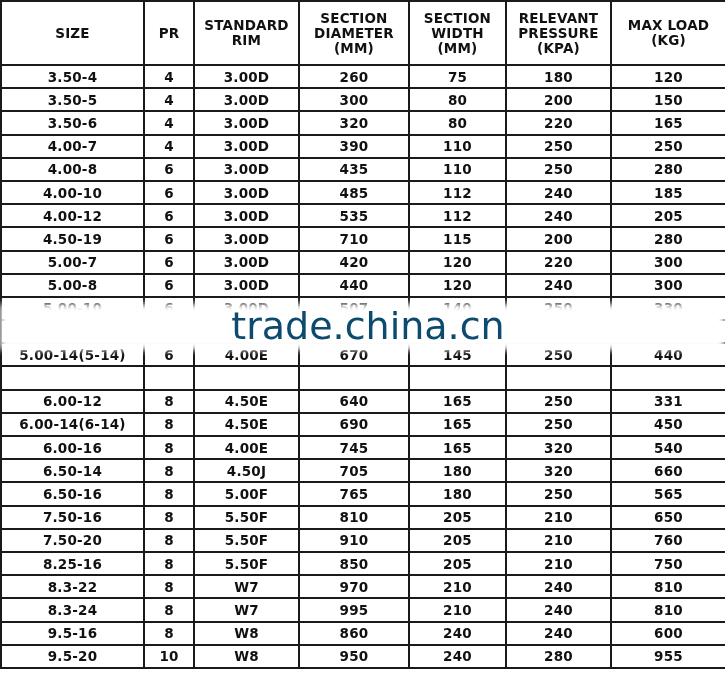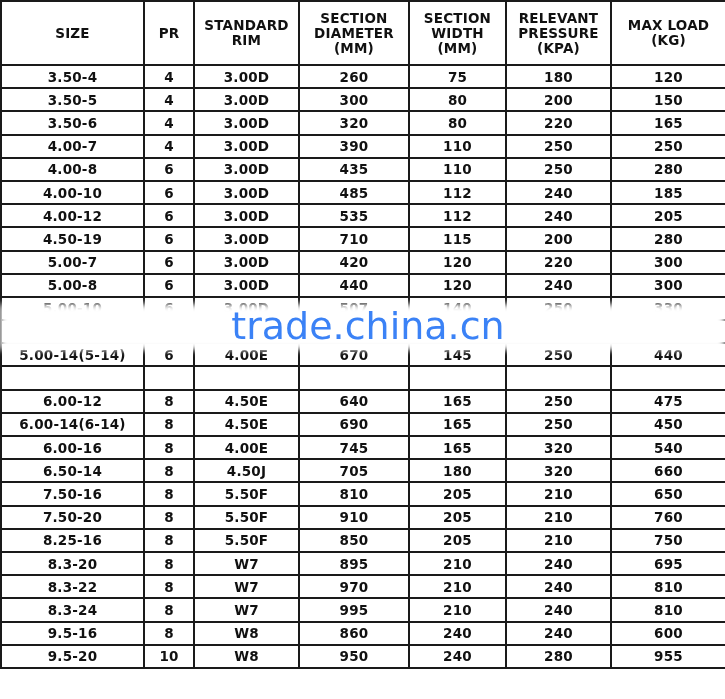--- a/index.html
+++ b/index.html
@@ -72,21 +72,21 @@
   }
   #watermark .wm-text {
     position: absolute;
     left: 198px;
     top: 8px;
     width: 340px;
     text-align: center;
     font-family: "DejaVu Sans", "Liberation Sans", sans-serif;
     font-size: 38px;
     font-weight: normal;
-    color: #3b82f6;
+    color: #0c4a6e;
     line-height: 44px;
     letter-spacing: 0px;
   }
 </style>
 </head>
 <body>
 
 <table id="spec-table">
   <colgroup>
     <col class="c-size">
@@ -257,21 +257,21 @@
         <td></td>
         <td></td>
       </tr>
       <tr>
         <td>6.00-12</td>
         <td>8</td>
         <td>4.50E</td>
         <td>640</td>
         <td>165</td>
         <td>250</td>
-        <td>475</td>
+        <td>331</td>
       </tr>
       <tr>
         <td>6.00-14(6-14)</td>
         <td>8</td>
         <td>4.50E</td>
         <td>690</td>
         <td>165</td>
         <td>250</td>
         <td>450</td>
       </tr>
@@ -287,20 +287,29 @@
       <tr>
         <td>6.50-14</td>
         <td>8</td>
         <td>4.50J</td>
         <td>705</td>
         <td>180</td>
         <td>320</td>
         <td>660</td>
       </tr>
       <tr>
+        <td>6.50-16</td>
+        <td>8</td>
+        <td>5.00F</td>
+        <td>765</td>
+        <td>180</td>
+        <td>250</td>
+        <td>565</td>
+      </tr>
+      <tr>
         <td>7.50-16</td>
         <td>8</td>
         <td>5.50F</td>
         <td>810</td>
         <td>205</td>
         <td>210</td>
         <td>650</td>
       </tr>
       <tr>
         <td>7.50-20</td>
@@ -312,29 +321,20 @@
         <td>760</td>
       </tr>
       <tr>
         <td>8.25-16</td>
         <td>8</td>
         <td>5.50F</td>
         <td>850</td>
         <td>205</td>
         <td>210</td>
         <td>750</td>
-      </tr>
-      <tr>
-        <td>8.3-20</td>
-        <td>8</td>
-        <td>W7</td>
-        <td>895</td>
-        <td>210</td>
-        <td>240</td>
-        <td>695</td>
       </tr>
       <tr>
         <td>8.3-22</td>
         <td>8</td>
         <td>W7</td>
         <td>970</td>
         <td>210</td>
         <td>240</td>
         <td>810</td>
       </tr>

